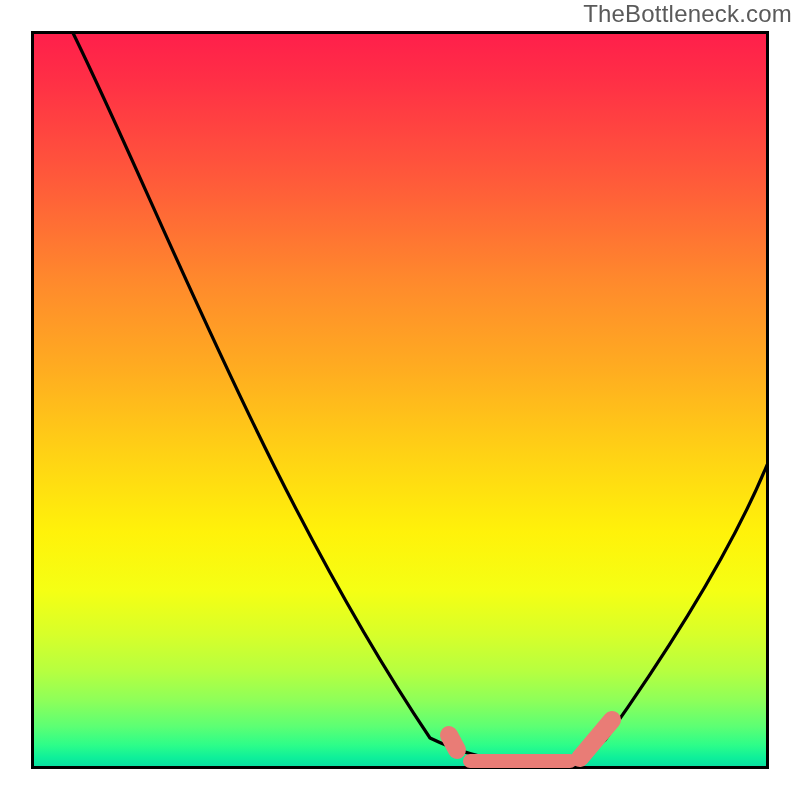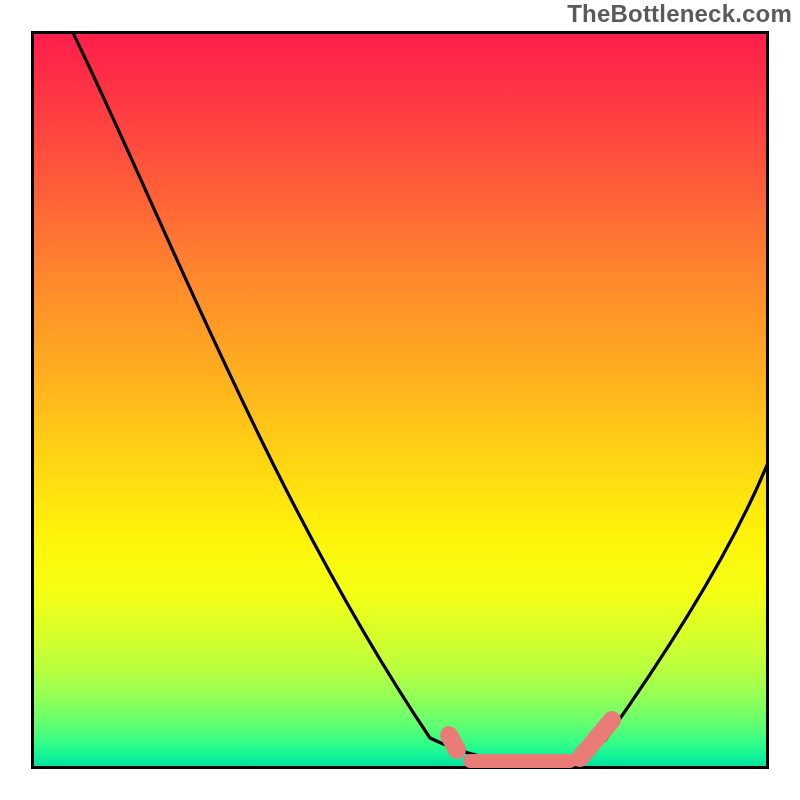--- a/index.html
+++ b/index.html
@@ -40,21 +40,21 @@
       #5cff74 94.5%,
       #2dfd89 97%,
       #0ef09a 98.7%,
       #08dea0 100%);
   }
   .attribution {
     position: absolute;
     top: 0px;
     right: 8px;
     font-size: 24px;
-    font-weight: 700;
+    font-weight: 400;
     color: #5a5a5a;
     letter-spacing: 0.2px;
     margin-left: 19px;
   }
   svg.curves {
     position: absolute;
     left: 0;
     top: 0;
     overflow: visible;
   }

